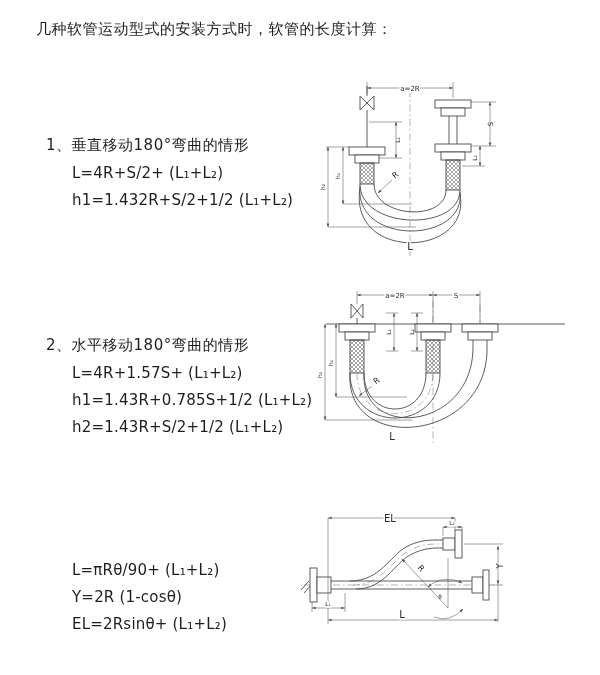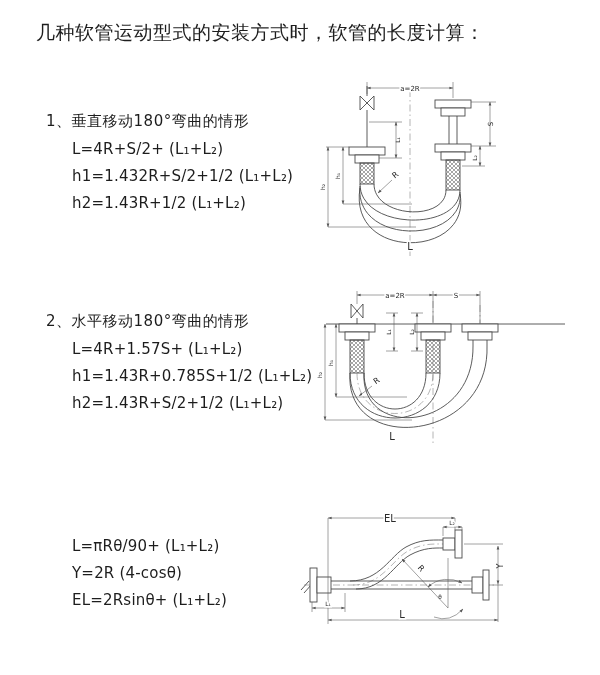--- a/index.html
+++ b/index.html
@@ -2,24 +2,24 @@
 <html><head>
 <meta charset="utf-8">
 <style>
   html,body{margin:0;padding:0;background:#e8e8e8;}
   .page{
     position:relative;width:600px;height:675px;background:#ffffff;
     font-family:"DejaVu Sans","Liberation Sans",sans-serif;color:#1d1d1d;
     overflow:hidden;
   }
   .doc-title{
-    position:absolute;left:36px;top:20px;font-size:19px;font-weight:500;
+    position:absolute;left:36px;top:20px;font-size:15px;font-weight:500;
     letter-spacing:.5px;white-space:nowrap;
   }
-  .calc-section{position:absolute;left:46px;width:280px;}
+  .calc-section{position:absolute;left:46px;width:280px;margin-top:24px;}
   .sec-heading{font-size:15px;font-weight:500;letter-spacing:.5px;white-space:nowrap;}
   .formula{margin:9px 0 0 26px;font-size:15px;letter-spacing:.2px;white-space:nowrap;}
   .diagram{position:absolute;text-align:center;}
   .diagram svg{display:block;}
   .draw{stroke:#4a4a4a;fill:none;stroke-width:.9;}
   .draw rect{fill:#ffffff;}
   .draw rect.hatch{fill:url(#xh1);}
   .dims{stroke:#555555;fill:none;stroke-width:.55;}
   .cl{stroke:#787878;stroke-width:.55;stroke-dasharray:7 3 1.5 3;fill:none;}
   text{fill:#2a2a2a;font-family:"DejaVu Sans","Liberation Sans",sans-serif;}
@@ -33,21 +33,20 @@
 <body>
 
 <div class="page">
 
   <div class="doc-title">几种软管运动型式的安装方式时，软管的长度计算：</div>
 
   <section class="calc-section" style="top:112px">
     <div class="sec-heading">1、垂直移动180°弯曲的情形</div>
     <div class="formula">L=4R+S/2+ (L₁+L₂)</div>
     <div class="formula">h1=1.432R+S/2+1/2 (L₁+L₂)</div>
-    <div class="formula">h2=1.43R+1/2 (L₁+L₂)</div>
   </section>
 
   <div class="diagram" style="left:312px;top:72px">
     <svg width="280" height="192" viewBox="0 0 280 192">
       <defs>
         <marker id="m1" viewBox="0 0 8 8" refX="7.5" refY="4" markerWidth="7" markerHeight="7" orient="auto-start-reverse">
           <path d="M0,1.2 L8,4 L0,6.8 z" fill="#555"></path>
         </marker>
         <pattern id="xh1" width="4" height="4" patternUnits="userSpaceOnUse">
           <path d="M0,4 L4,0 M0,0 L4,4" stroke="#6a6a6a" stroke-width=".6"></path>
@@ -174,21 +173,21 @@
       <text class="dls" x="102" y="49" text-anchor="middle" transform="rotate(-90 102 49)">L₂</text>
       <text class="dls" x="21" y="80" text-anchor="middle" transform="rotate(-90 21 80)">h₁</text>
       <text class="dls" x="10" y="92" text-anchor="middle" transform="rotate(-90 10 92)">h₂</text>
       <text class="dlm" x="66" y="100" text-anchor="middle" transform="rotate(-35 66 100)">R</text>
       <text class="dlb halo" x="80" y="157" text-anchor="middle">L</text>
     </svg>
   </div>
 
   <section class="calc-section" style="top:528px">
     <div class="formula">L=πRθ/90+ (L₁+L₂)</div>
-    <div class="formula">Y=2R (4-cosθ)</div>
+    <div class="formula">Y=2R (1-cosθ)</div>
     <div class="formula">EL=2Rsinθ+ (L₁+L₂)</div>
   </section>
 
   <div class="diagram" style="left:298px;top:500px">
     <svg width="300" height="158" viewBox="0 0 300 158">
       <defs>
         <marker id="m3" viewBox="0 0 8 8" refX="7.5" refY="4" markerWidth="7" markerHeight="7" orient="auto-start-reverse">
           <path d="M0,1.2 L8,4 L0,6.8 z" fill="#555"></path>
         </marker>
       </defs>

